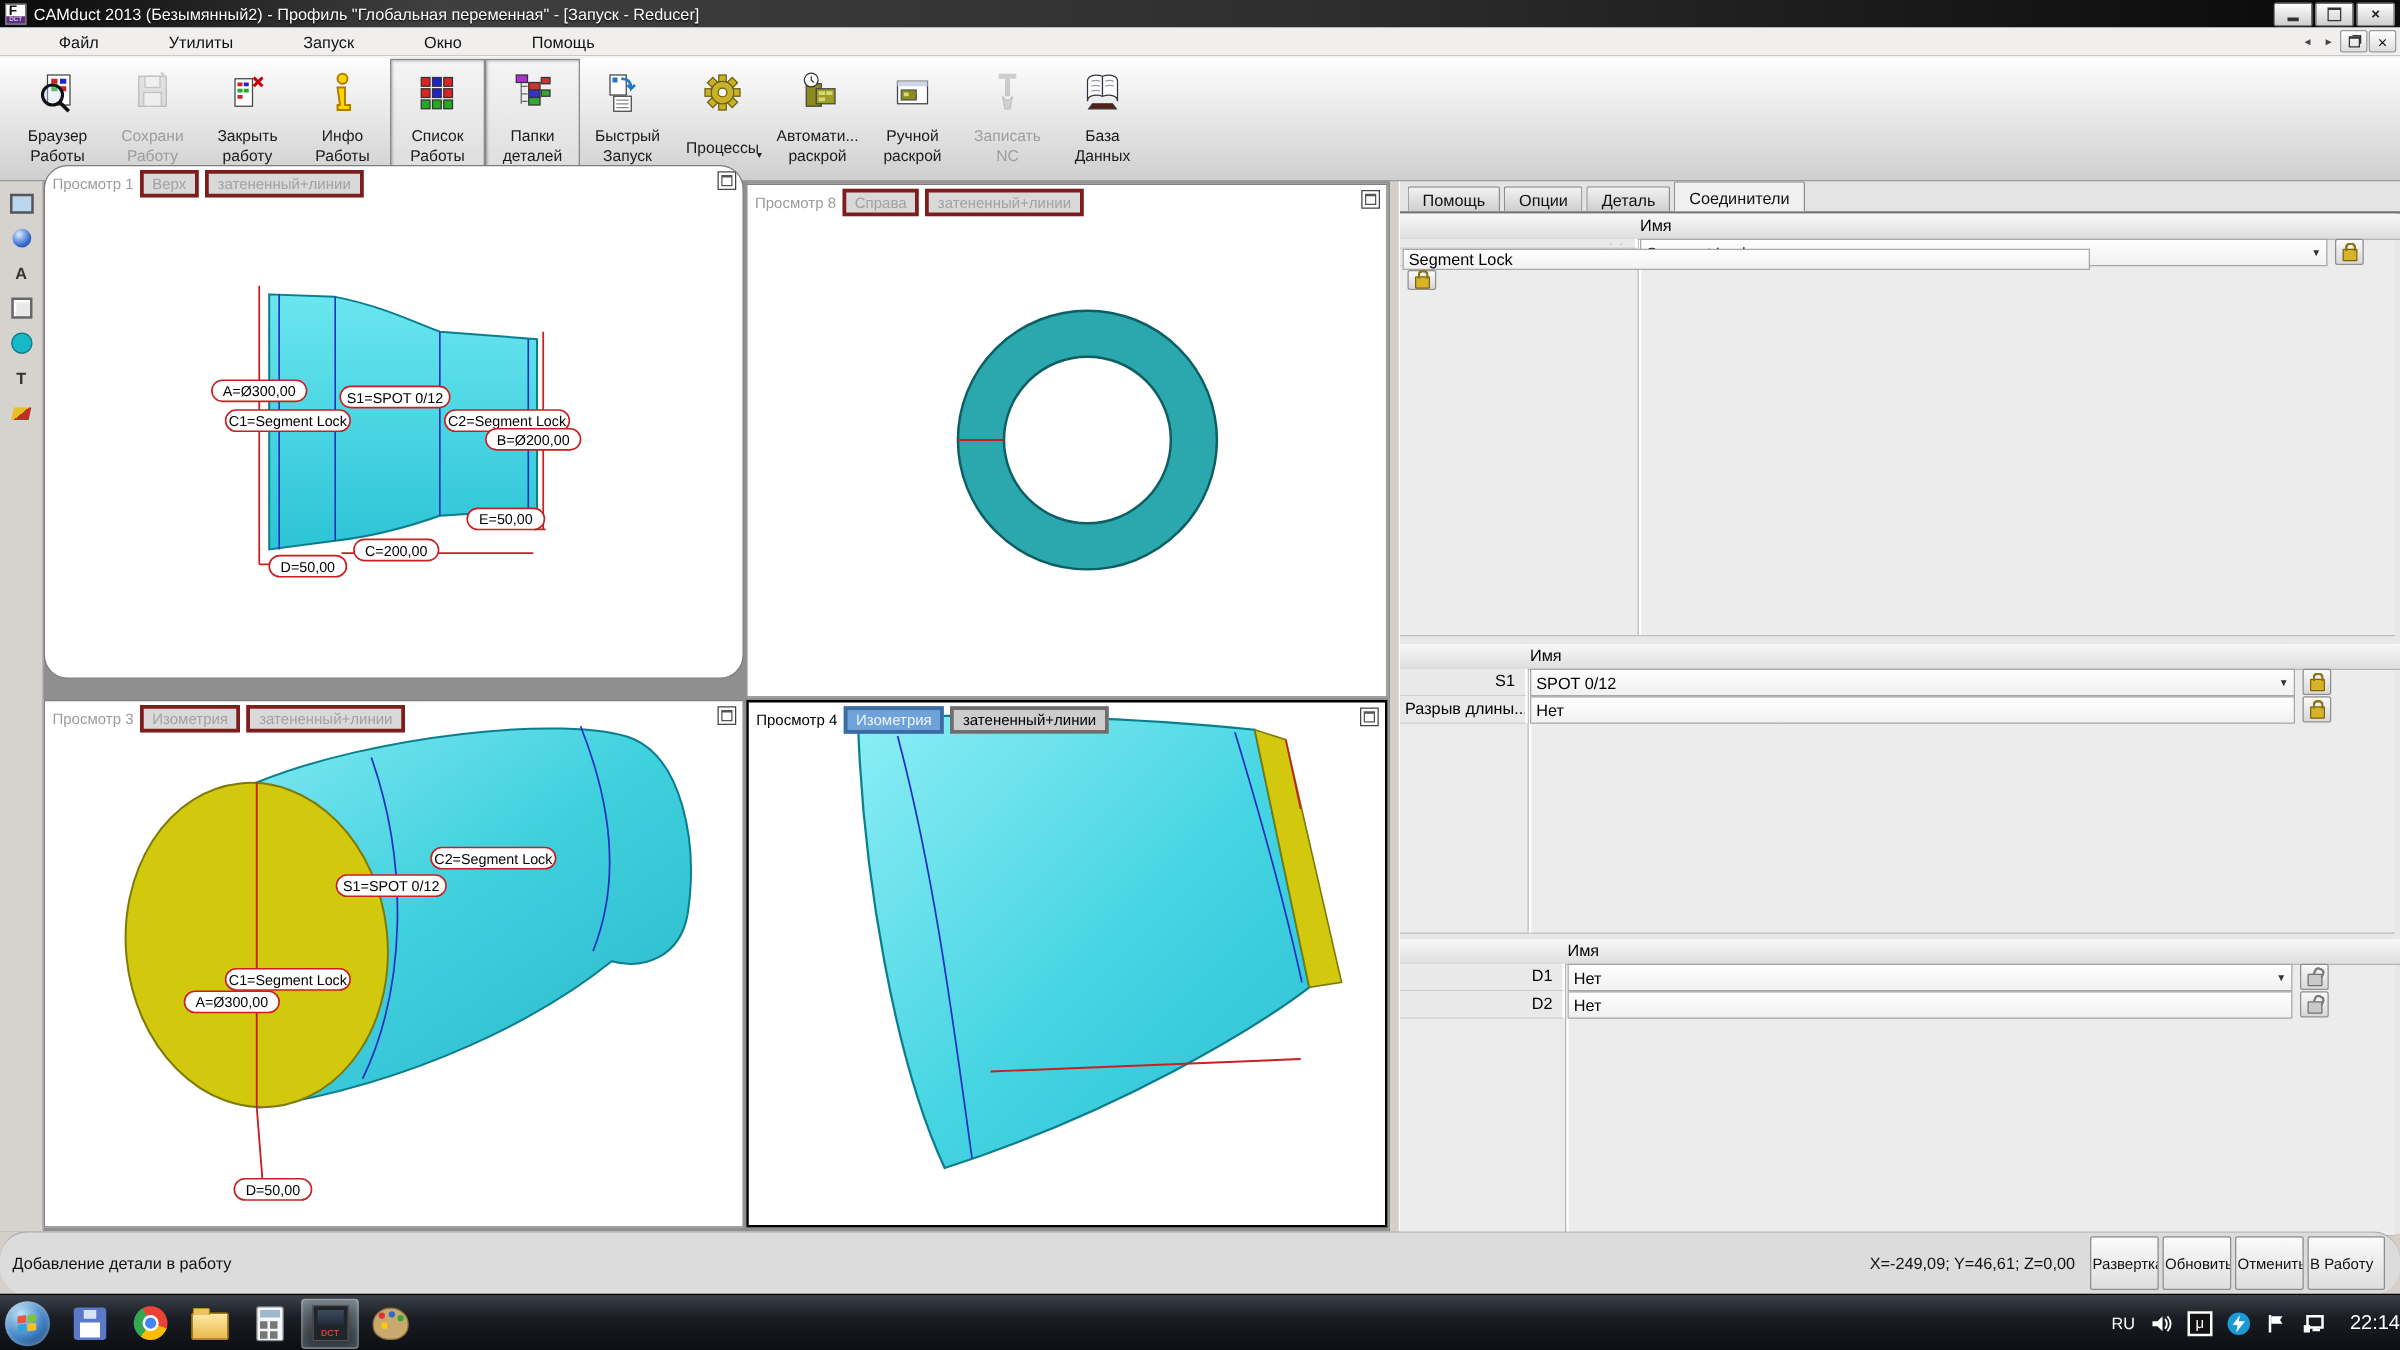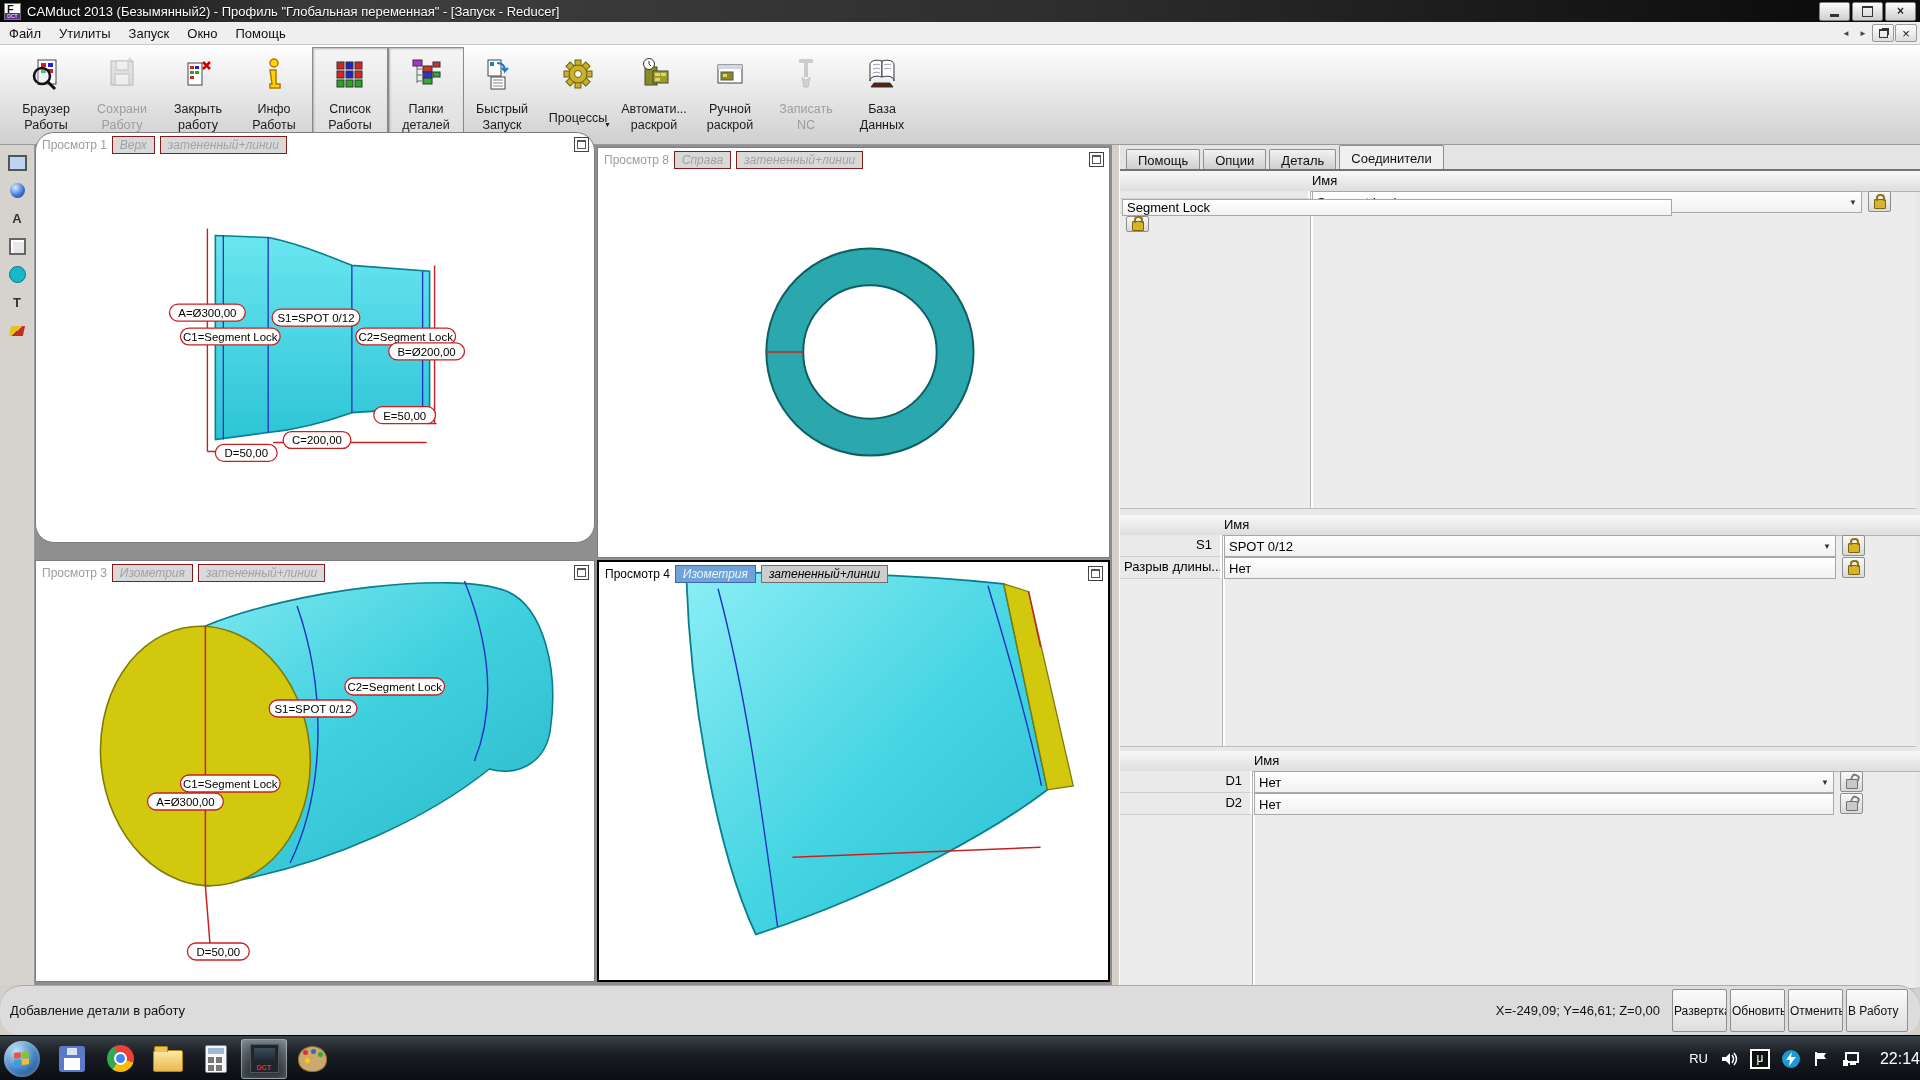--- a/index.html
+++ b/index.html
@@ -22,21 +22,21 @@
   .win-btn{width:29px;height:17px;background:linear-gradient(#fdfdfd,#cfcfcf);
     border:1px solid #7e7e7e;border-radius:2px;display:flex;align-items:center;justify-content:center;
     font-size:11px;color:#222;}
   .g-min{width:9px;height:3px;background:#333;margin-top:8px;}
   .g-max{width:9px;height:8px;border:1px solid #333;border-top:2px solid #333;}
   .g-close{font-size:12px;font-weight:bold;line-height:1;}
 
   
   .menubar{position:absolute;left:0;top:22px;width:100%;height:22px;background:#f0efee;
     border-bottom:1px solid #c8c8c8;display:flex;align-items:center;font-size:13px;color:#111;}
-  .menu-item{padding:2px 9px;}
+  .menu-item{padding:2px 9px;margin-left:38px;}
   .menu-right{margin-left:auto;display:flex;align-items:center;gap:1px;padding-right:3px;}
   .menu-arrow{width:16px;height:16px;font-size:8px;display:flex;align-items:center;justify-content:center;color:#444;}
   .mdi-btn{width:20px;height:16px;border:1px solid #9a9a9a;background:linear-gradient(#fff,#ddd);
     display:flex;align-items:center;justify-content:center;border-radius:2px;}
   .g-restore{width:7px;height:6px;border:1px solid #333;border-top:2px solid #333;box-shadow:2px -2px 0 -1px #333;}
 
   
   .toolbar{position:absolute;left:0;top:45px;width:100%;height:100px;
     background:linear-gradient(#fefefe,#e9e9e9 45%,#cfcfcf);border-bottom:1px solid #9a9a9a;
     border-top:1px solid #fff;display:flex;align-items:flex-start;padding-left:8px;box-sizing:border-box;}
@@ -61,21 +61,21 @@
   .i-sphere{width:15px;height:15px;border-radius:50%;background:radial-gradient(circle at 35% 30%,#d8ecff,#3a6fd0 60%,#123a80);}
   .i-box{width:13px;height:13px;border:2px solid #666;background:#e8e8e8;box-shadow:inset 2px 2px 0 #fff;}
   .i-circle{width:15px;height:15px;border-radius:50%;background:#17b8c8;border:1px solid #0a7680;}
   .i-sketch{width:14px;height:10px;background:linear-gradient(135deg,#e8c020 50%,#c03020 50%);transform:skewX(-12deg);}
 
   .vp{position:absolute;background:#fff;border:1px solid #7e7e7e;box-sizing:border-box;}
   .vp.active{border:2px solid #000;}
   .vp-header{position:absolute;top:3px;left:6px;display:flex;align-items:center;gap:5px;font-size:12px;z-index:4;}
   .vp-title{color:#9c9c9c;}
   .vp.active .vp-title{color:#000;}
-  .vp-btn{border:1px solid #7f1d1d;background:#d9d9d9;color:#a2a2a2;padding:1px 7px;white-space:nowrap;font-style:italic;}
+  .vp-btn{border:3px solid #7f1d1d;background:#d9d9d9;color:#a2a2a2;padding:1px 7px;white-space:nowrap;}
   .vp.active .vp-btn{border-color:#6e6e6e;background:#cdcdcd;color:#000;}
   .vp.active .vp-btn.view-active{background:#6ea2d8;border-color:#3b6ba3;color:#eef4fb;}
   .vp-max{position:absolute;top:4px;right:5px;width:13px;height:13px;border:1px solid #444;background:#fff;z-index:4;}
   .vp-max::after{content:"";position:absolute;left:2px;top:2px;right:2px;bottom:2px;border:1px solid #555;border-top:2px solid #555;}
   .vp-svg{position:absolute;left:0;top:0;width:100%;height:100%;}
 
   
   .vsplit{position:absolute;left:1111px;top:145px;width:9px;height:840px;background:#d4d0c8;
     border-left:1px solid #8a8a8a;border-right:1px solid #fff;box-sizing:border-box;}
 

